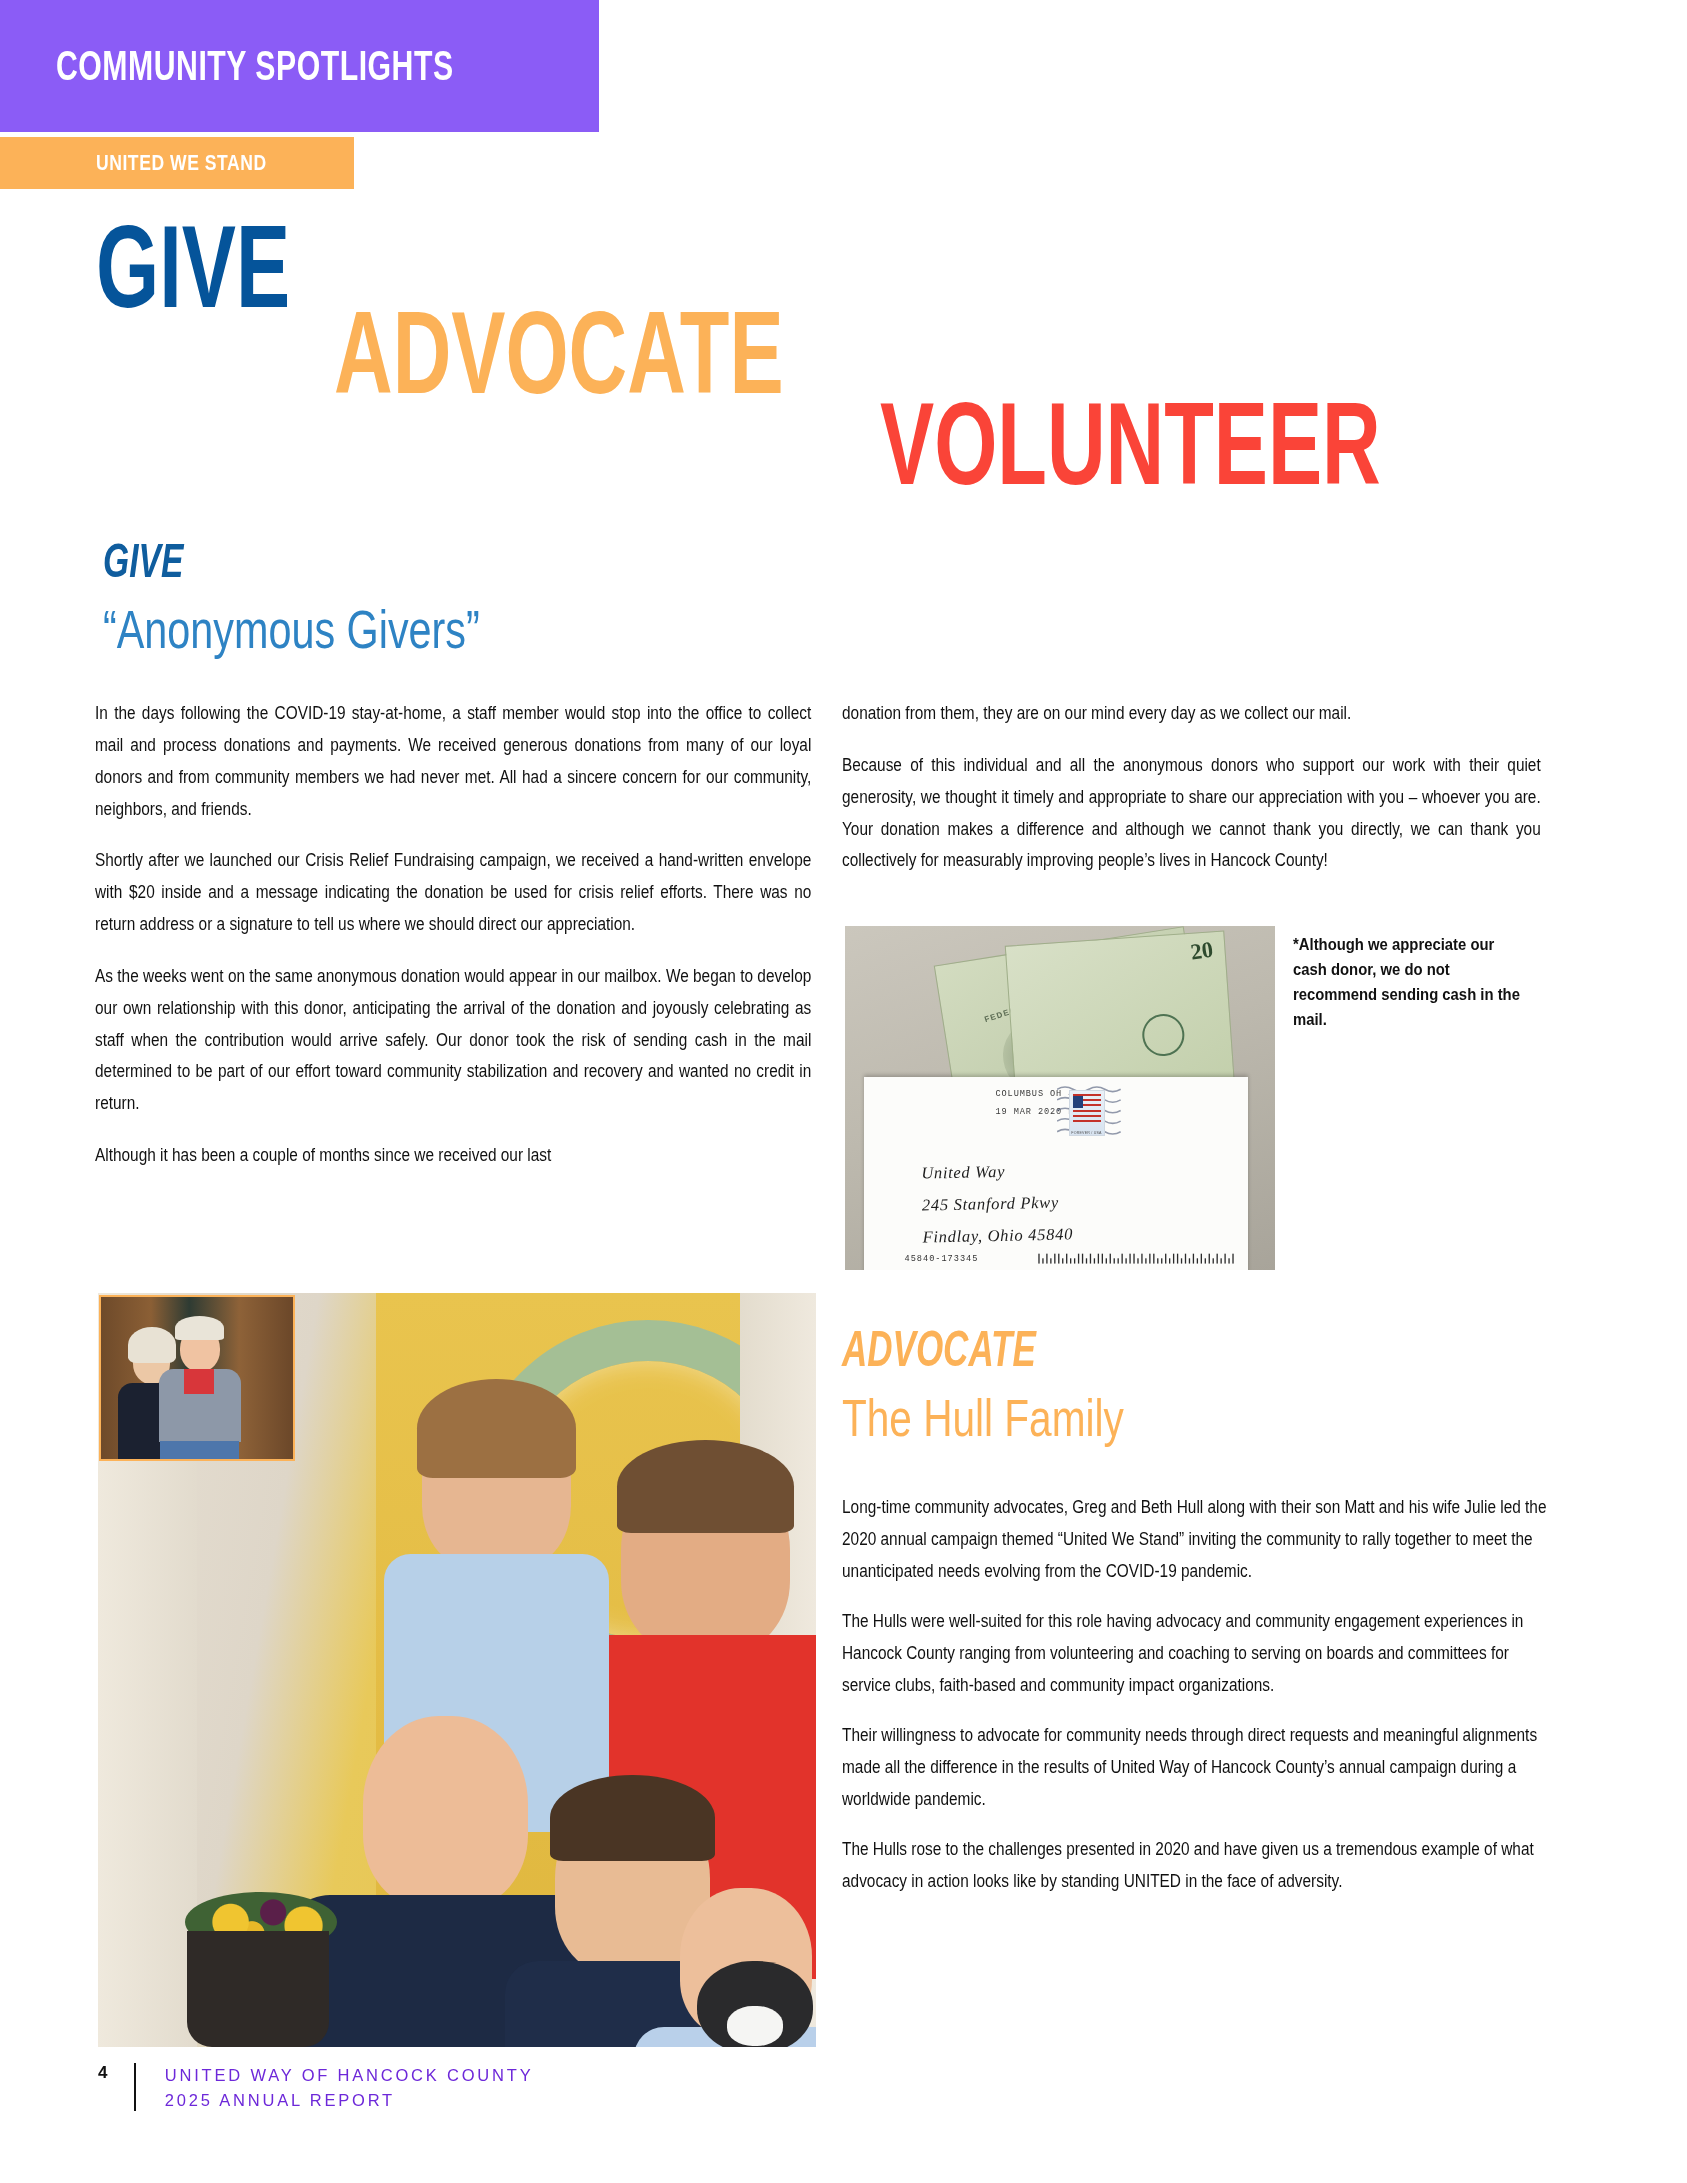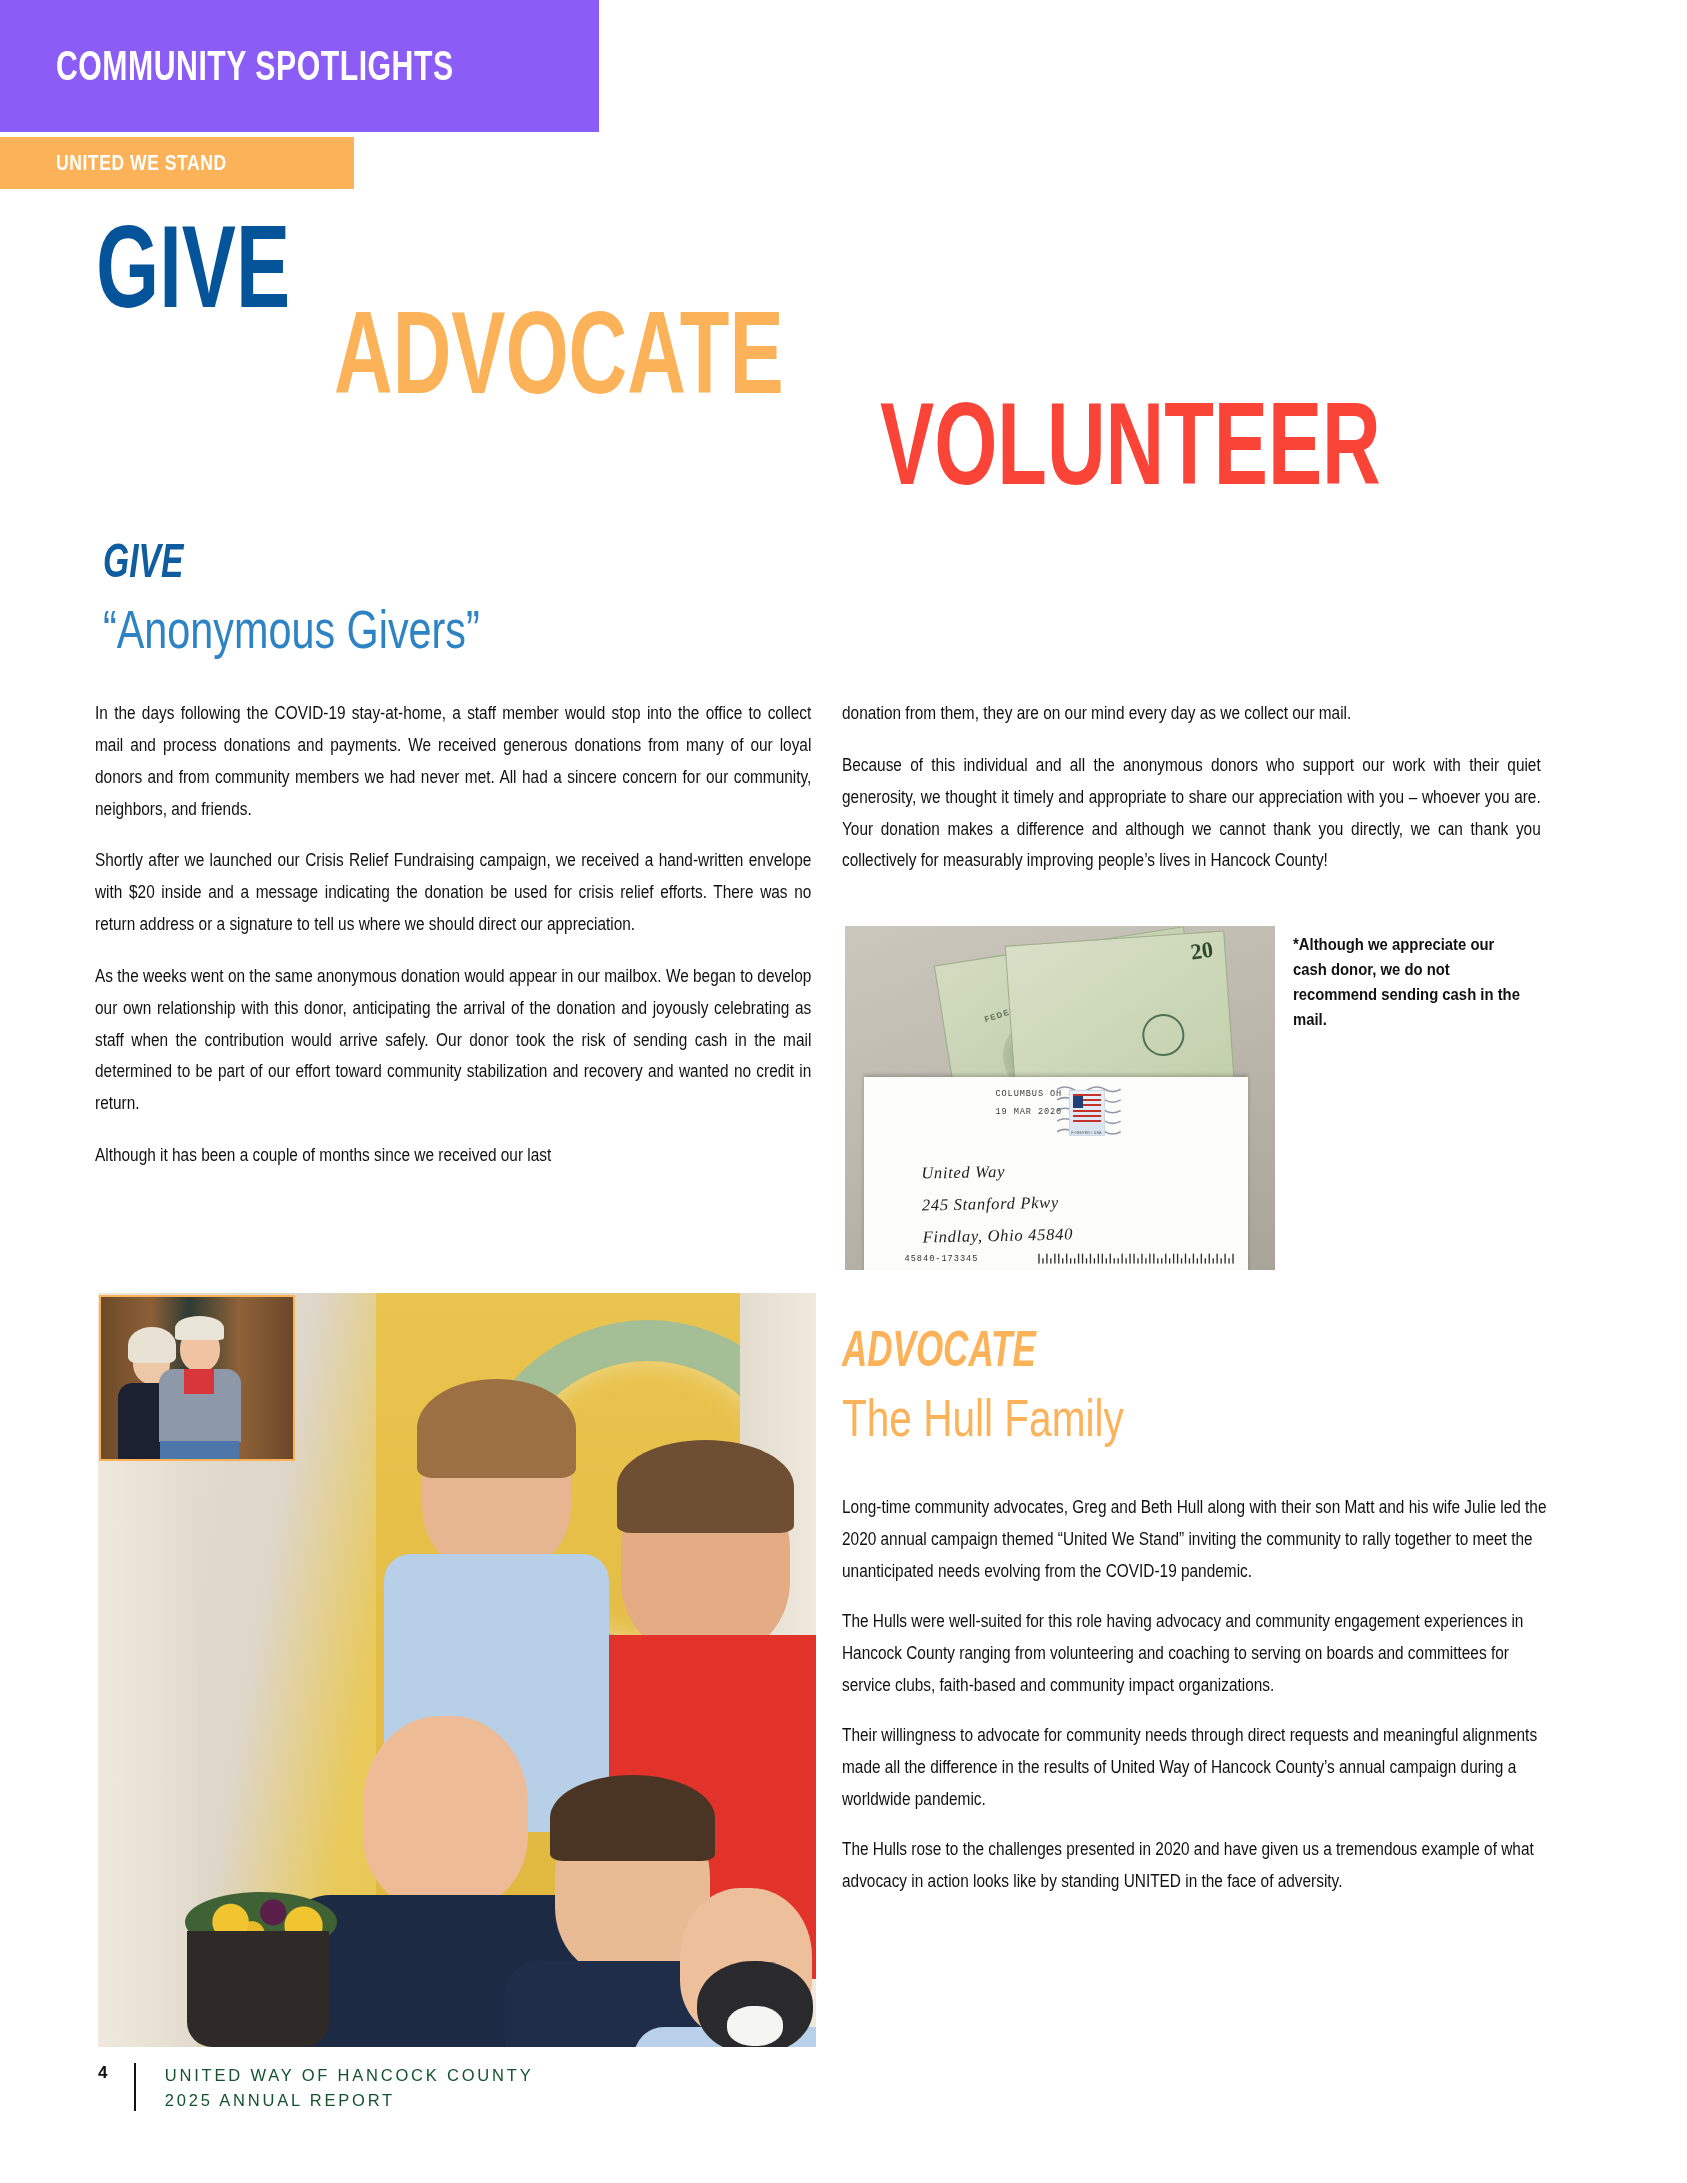--- a/index.html
+++ b/index.html
@@ -16,21 +16,21 @@
     position:absolute; left:0; top:0; width:599px; height:132px;
     background:#8b5cf6; display:flex; align-items:center;
   }
   .banner-blue .t{
     color:#ffffff; font-size:42px; font-weight:bold;
     letter-spacing:0.7px; margin-left:56px;
     transform:scaleX(0.72); transform-origin:left center; white-space:nowrap;
   }
   .banner-orange{
     position:absolute; left:0; top:137px; width:354px; height:52px;
-    background:#FCB258; display:flex; align-items:center;
+    background:#FCB258; display:flex; align-items:center;justify-content:center;
   }
   .banner-orange .t{
     color:#ffffff; font-size:22.5px; font-weight:bold; letter-spacing:0.7px;
     margin-left:56px; transform:scaleX(0.78); transform-origin:left center; white-space:nowrap;
   }
 
   
   .hero{ position:absolute; left:0; top:218px; width:1687px; height:324px; }
   .hero .w{
     position:absolute; font-weight:bold; line-height:0.85;
@@ -199,21 +199,21 @@
     border-radius:50% 50% 10% 10%; background:#e9e4d8; }
   .pi-m .c{ position:absolute; left:-21px; top:42px; width:82px; height:73px;
     border-radius:14.6px 14.6px 0 0; background:#8d98a8; }
   .pi-m .j{ position:absolute; left:4px; top:42px; width:30px; height:25px; background:#d8363a; }
   .pi-m .p{ position:absolute; left:-20px; top:114px; width:79px; height:49px; background:#4d76ab; }
 
   
   .footer{ position:absolute; left:98px; top:2063px; display:flex; align-items:flex-start; }
   .fnum{ font-size:17px; font-weight:bold; color:#111; width:26.5px; }
   .fdiv{ width:2px; height:48px; background:#111; margin:0 29px 0 9.3px; }
-  .ftxt{ font-size:16.5px; color:#14532d; line-height:1.52; letter-spacing:2.8px; }
+  .ftxt{ font-size:16.5px; color:#6d28d9; line-height:1.52; letter-spacing:2.8px; }
 </style>
 </head>
 <body>
 
 <div class="banner-blue">
   <div class="t">COMMUNITY SPOTLIGHTS</div>
 </div>
 <div class="banner-orange">
   <div class="t">UNITED WE STAND</div>
 </div>

